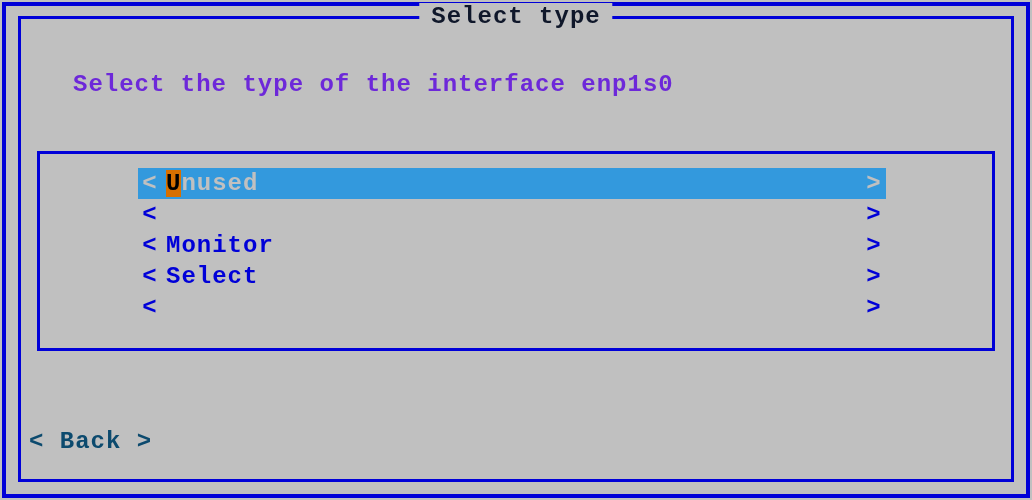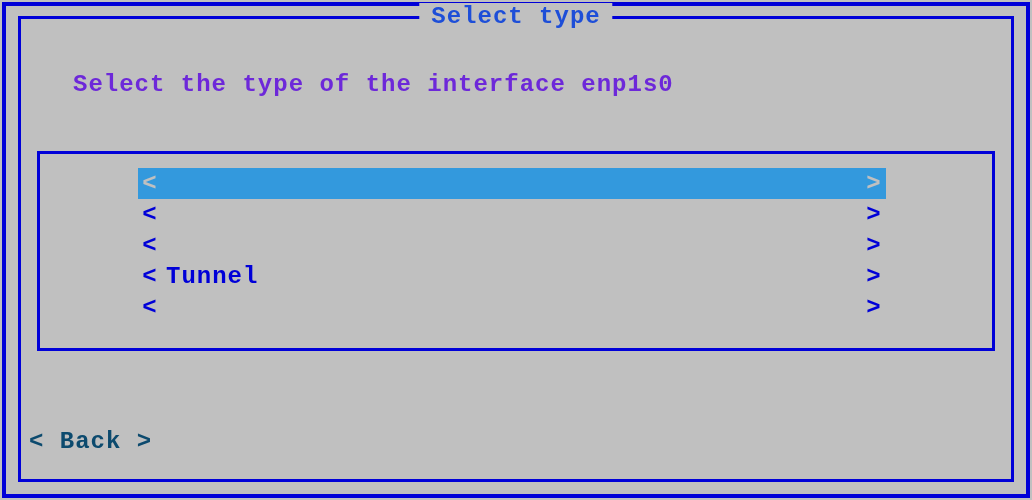--- a/index.html
+++ b/index.html
@@ -29,21 +29,21 @@
       left: 12px;
       right: 12px;
       bottom: 12px;
     }
     .title-legend {
       position: absolute;
       top: -16px;
       left: 50%;
       transform: translateX(-50%);
       background: #c0c0c0;
-      color: #1d4ed8;
+      color: #0f172a;
       padding: 0 12px;
       font-weight: bold;
       letter-spacing: 1px;
     }
     .prompt-text {
       position: absolute;
       top: 52px;
       left: 52px;
       color: #6d28d9;
       font-weight: bold;
@@ -104,33 +104,35 @@
 </head>
 <body>
 
 <div class="outer-frame">
   <div class="inner-frame">
     <div class="title-legend">Select type</div>
     <div class="prompt-text">Select the type of the interface enp1s0</div>
     <div class="list-frame">
         <div class="list-item selected">
           <span class="list-bracket-left">&lt;</span>
+          <span class="list-label"><span class="hotkey">U</span>nused</span>
           <span class="list-bracket-right">&gt;</span>
         </div>
         <div class="list-item">
           <span class="list-bracket-left">&lt;</span>
           <span class="list-bracket-right">&gt;</span>
         </div>
         <div class="list-item">
           <span class="list-bracket-left">&lt;</span>
+          <span class="list-label">Monitor</span>
           <span class="list-bracket-right">&gt;</span>
         </div>
         <div class="list-item">
           <span class="list-bracket-left">&lt;</span>
-          <span class="list-label">Tunnel</span>
+          <span class="list-label">Select</span>
           <span class="list-bracket-right">&gt;</span>
         </div>
         <div class="list-item">
           <span class="list-bracket-left">&lt;</span>
           <span class="list-bracket-right">&gt;</span>
         </div>
       </div>
     <div class="back-button"><span>&lt;</span> <span>Back</span> <span>&gt;</span></div>
   </div>
 </div>

